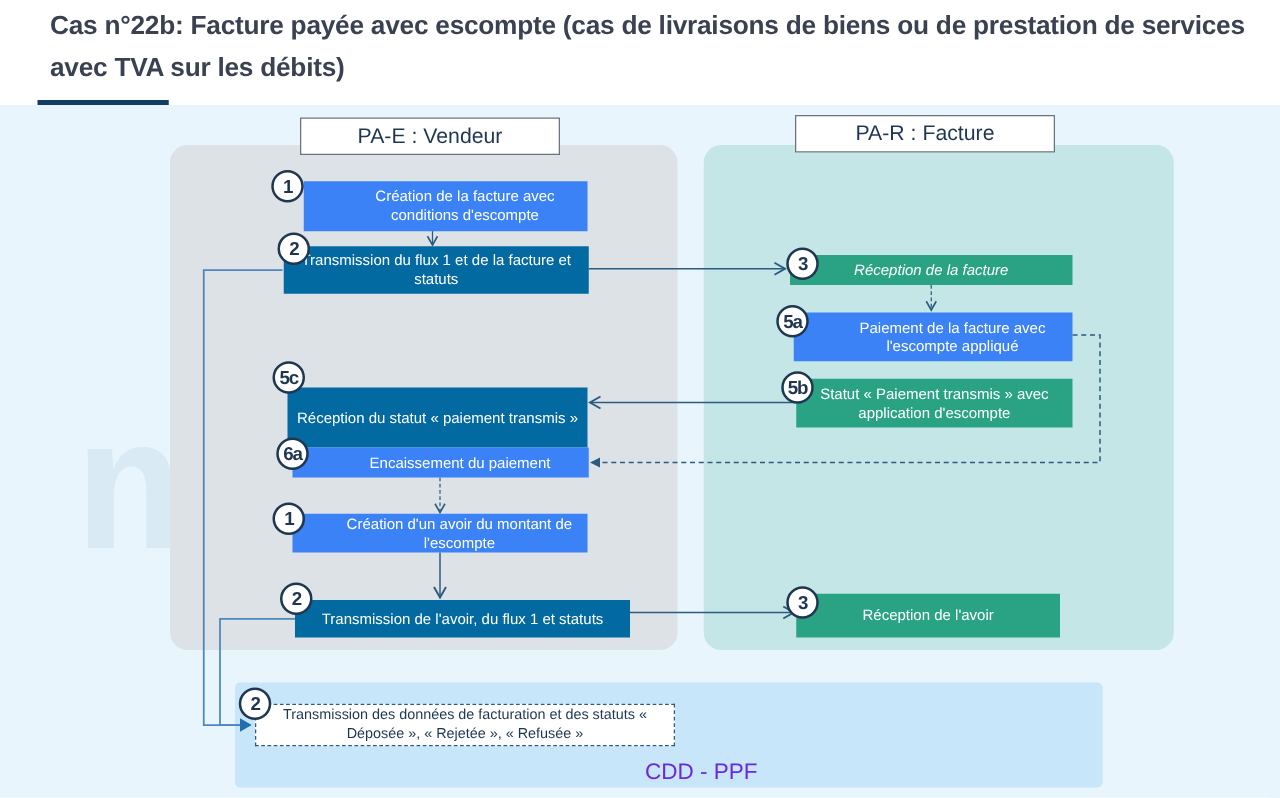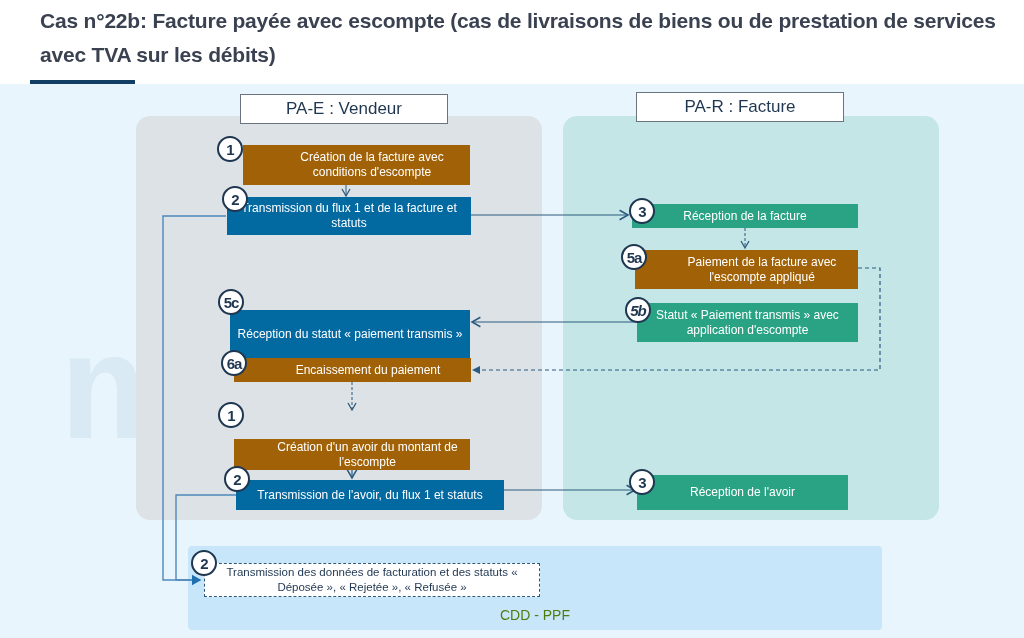--- a/index.html
+++ b/index.html
@@ -31,37 +31,37 @@
   .lane-ppf    { left: 188px; top: 546px; width: 694px; height: 84px; background: #c8e6fa; border-radius: 4px; }
   .lane-header {
     position: absolute; background: #fff; border: 1px solid #6a7380; color: #1f3650;
     font-size: 17px; text-align: center; line-height: 28px;
   }
   .box {
     position: absolute; color: #fff; font-size: 12px; text-align: center;
     display: flex; align-items: center; justify-content: center; line-height: 15px;
     padding: 0 6px; box-sizing: border-box;
   }
-  .navy { background: #a16207; padding-left: 37px; }
+  .navy { background: #3b82f6; padding-left: 37px; }
   .blue { background: #0369a1; }
   .green { background: #2aa385; }
   .ppf-box {
     position: absolute; background: #fff; border: 1px dashed #2d5b80; color: #1f3650;
     font-size: 11.5px; text-align: center; line-height: 15px;
     display: flex; align-items: center; justify-content: center; box-sizing: border-box;
   }
   .badge {
     position: absolute; width: 26px; height: 26px; border-radius: 50%;
     background: #fff; border: 2px solid #1f3650; box-sizing: border-box;
     color: #1f3650; font-weight: bold; font-size: 15px;
     display: flex; align-items: center; justify-content: center; letter-spacing: -1px;
   }
   .ppf-label {
     position: absolute; left: 188px; top: 607px; width: 694px; text-align: center;
-    color: #4d7c0f; font-size: 14px;
+    color: #6d28d9; font-size: 18px; padding-left: 26px;
   }
   svg.lines { position: absolute; left: 0; top: 0; }
 </style>
 </head>
 <body>
 
 <div class="title">Cas n°22b: Facture payée avec escompte (cas de livraisons de biens ou de prestation de services avec TVA sur les débits)</div>
 <div class="title-underline"></div>
 
 <div class="canvas"></div>
@@ -110,34 +110,34 @@
 
 <div class="box blue" style="left:227px;top:197px;width:244px;height:38px;">Transmission du flux 1 et de la facture et statuts</div>
 <div class="badge" style="left:222px;top:186px;">2</div>
 
 <div class="box blue" style="left:230px;top:310px;width:240px;height:48px;">Réception du statut « paiement transmis »</div>
 <div class="badge" style="left:218px;top:289px;">5c</div>
 
 <div class="box navy" style="left:234px;top:358px;width:237px;height:24px;">Encaissement du paiement</div>
 <div class="badge" style="left:221px;top:350px;">6a</div>
 
-<div class="box navy" style="left:234px;top:411px;width:236px;height:31px;margin-top:28px;">Création d'un avoir du montant de l'escompte</div>
+<div class="box navy" style="left:234px;top:411px;width:236px;height:31px;">Création d'un avoir du montant de l'escompte</div>
 <div class="badge" style="left:218px;top:402px;">1</div>
 
 <div class="box blue" style="left:236px;top:480px;width:268px;height:30px;">Transmission de l'avoir, du flux 1 et statuts</div>
 <div class="badge" style="left:224px;top:466px;">2</div>
 
-<div class="box green" style="left:632px;top:204px;width:226px;height:24px;">Réception de la facture</div>
+<div class="box green" style="left:632px;top:204px;width:226px;height:24px;font-style:italic;">Réception de la facture</div>
 <div class="badge" style="left:629px;top:198px;">3</div>
 
 <div class="box navy" style="left:635px;top:250px;width:223px;height:39px;">Paiement de la facture avec l'escompte appliqué</div>
 <div class="badge" style="left:621px;top:244px;">5a</div>
 
 <div class="box green" style="left:637px;top:303px;width:221px;height:39px;">Statut « Paiement transmis » avec application d'escompte</div>
-<div class="badge" style="left:625px;top:297px;font-style:italic;">5b</div>
+<div class="badge" style="left:625px;top:297px;">5b</div>
 
 <div class="box green" style="left:637px;top:475px;width:211px;height:35px;">Réception de l'avoir</div>
 <div class="badge" style="left:629px;top:469px;">3</div>
 
 <div class="ppf-box" style="left:204px;top:563px;width:336px;height:34px;">Transmission des données de facturation et des statuts « Déposée », « Rejetée », « Refusée »</div>
 <div class="badge" style="left:191px;top:550px;">2</div>
 
 <div class="ppf-label">CDD - PPF</div>
 
 </body></html>

